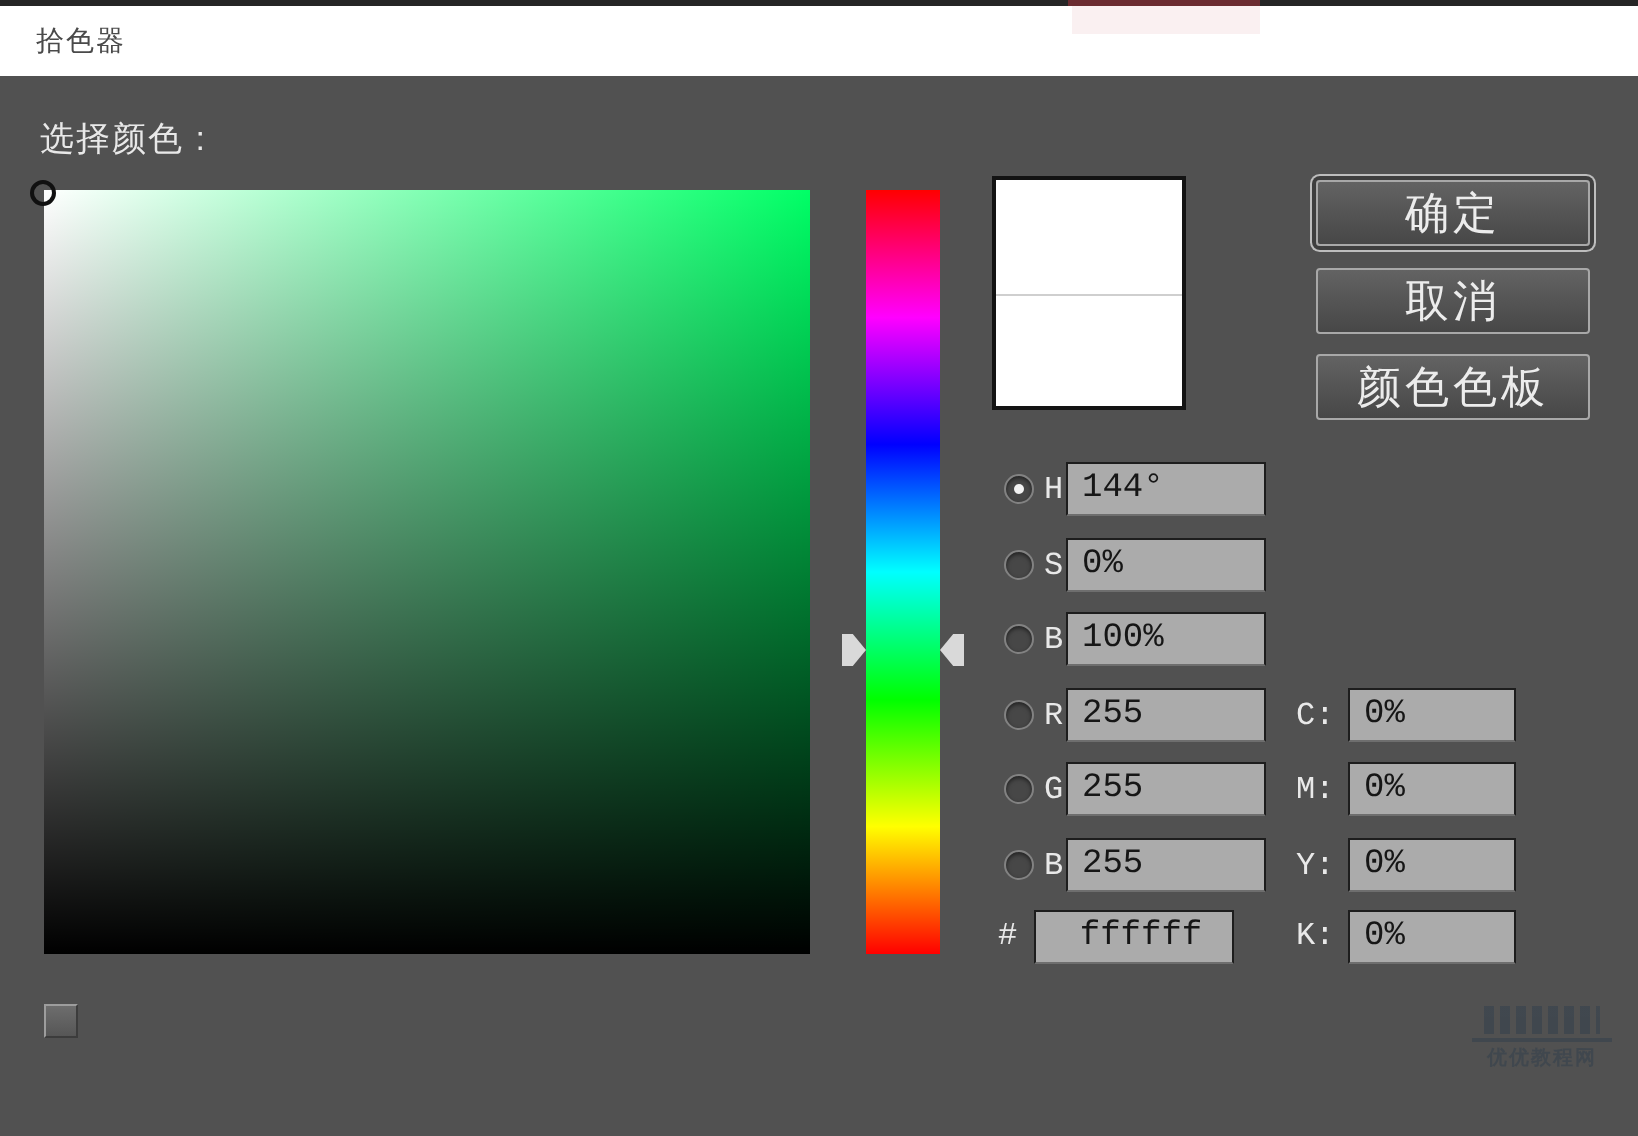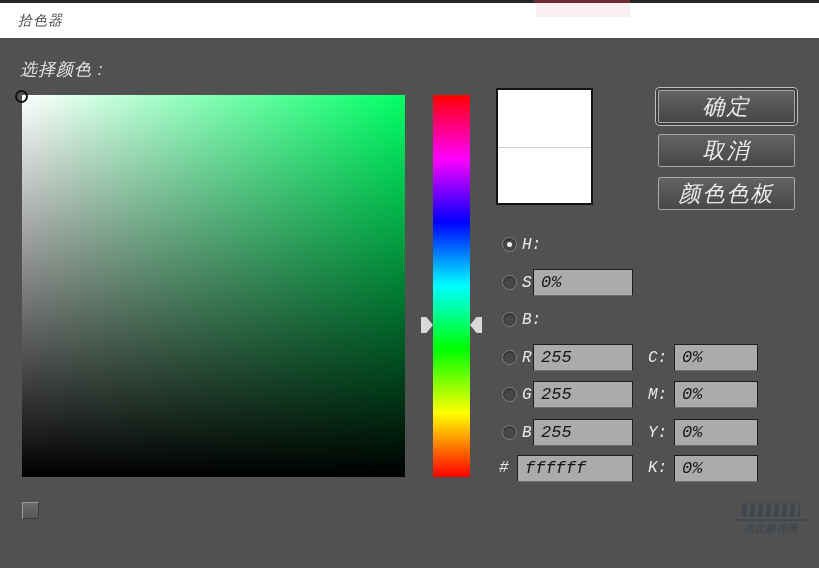--- a/index.html
+++ b/index.html
@@ -1,15 +1,15 @@
 <!DOCTYPE html>
 <html><head>
 <meta charset="utf-8">
 <style>
-  * { margin: 0; padding: 0; box-sizing: border-box; font-style: italic; }
+  * { margin: 0; padding: 0; box-sizing: border-box; }
   html, body { width: 819px; height: 568px; overflow: hidden; background: #2b2b2b; }
   body { font-family: "Liberation Sans", sans-serif; }
   #stage { position: relative; width: 819px; height: 568px; background: #515151; }
 
   
   .topline { position: absolute; left: 0; top: 0; width: 819px; height: 3px; background: #262626; }
   .topline-red { position: absolute; left: 534px; top: 0; width: 96px; height: 3px; background: #6b2b30; }
   .titlebar { position: absolute; left: 0; top: 3px; width: 819px; height: 35px; background: #ffffff; }
   .titlebar-tint { position: absolute; left: 536px; top: 0; width: 94px; height: 14px;
                    background: rgba(230,170,175,0.18); }
@@ -61,21 +61,21 @@
     border-radius: 50%; background: #f2f2f2; display: none; }
   .radio.checked .dot { display: block; }
 
   .row-label { position: absolute; color: #e9e9e9; font-size: 16px;
     font-family: "Liberation Mono", monospace; }
   .val-input { position: absolute; width: 100px; height: 27px; background: #ababab;
     border: 1px solid #1d1d1d; border-bottom-color: #6e6e6e; color: #161616;
     font-size: 17px; font-family: "Liberation Mono", monospace; padding: 0 0 0 7px;
     outline: none; }
   .val-input.cmyk { width: 84px; }
-  .val-input.hex { width: 116px; }
+  .val-input.hex { width: 100px; text-align: center; }
 
   
   .checkbox { position: absolute; left: 22px; top: 502px; width: 17px; height: 17px;
     background: linear-gradient(to bottom, #6d6d6d, #565656);
     border: 1px solid #9d9d9d; border-right-color: #3c3c3c; border-bottom-color: #3c3c3c;
     cursor: pointer; }
   .checkbox-label { position: absolute; left: 47px; top: 500px; font-size: 17px; color: #ececec; letter-spacing: 1px; }
 
   
   .watermark { position: absolute; left: 736px; top: 503px; width: 70px; text-align: center;
@@ -112,27 +112,29 @@
   </div>
 
   <button class="btn btn-ok">确定</button>
   <button class="btn btn-cancel">取消</button>
   <button class="btn btn-swatches">颜色色板</button>
 
   <div class="radio checked" style="left:502px;top:237px">
       <div class="dot"></div>
     </div>
   <span class="row-label" style="left:522px;top:236px">H:</span>
+  <input class="val-input" style="left: 533px; top: 231px;" value="144°">
 
   <div class="radio" style="left:502px;top:275px"></div>
   <span class="row-label" style="left:522px;top:274px">S:</span>
   <input class="val-input" style="left: 533px; top: 269px;" value="0%">
 
   <div class="radio" style="left:502px;top:312px"></div>
   <span class="row-label" style="left:522px;top:311px">B:</span>
+  <input class="val-input" style="left: 533px; top: 306px;" value="100%">
 
   <div class="radio" style="left:502px;top:350px"></div>
   <span class="row-label" style="left:522px;top:349px">R:</span>
   <input class="val-input" style="left: 533px; top: 344px;" value="255">
 
   <div class="radio" style="left:502px;top:387px"></div>
   <span class="row-label" style="left:522px;top:386px">G:</span>
   <input class="val-input" style="left: 533px; top: 381px;" value="255">
 
   <div class="radio" style="left:502px;top:425px"></div>

